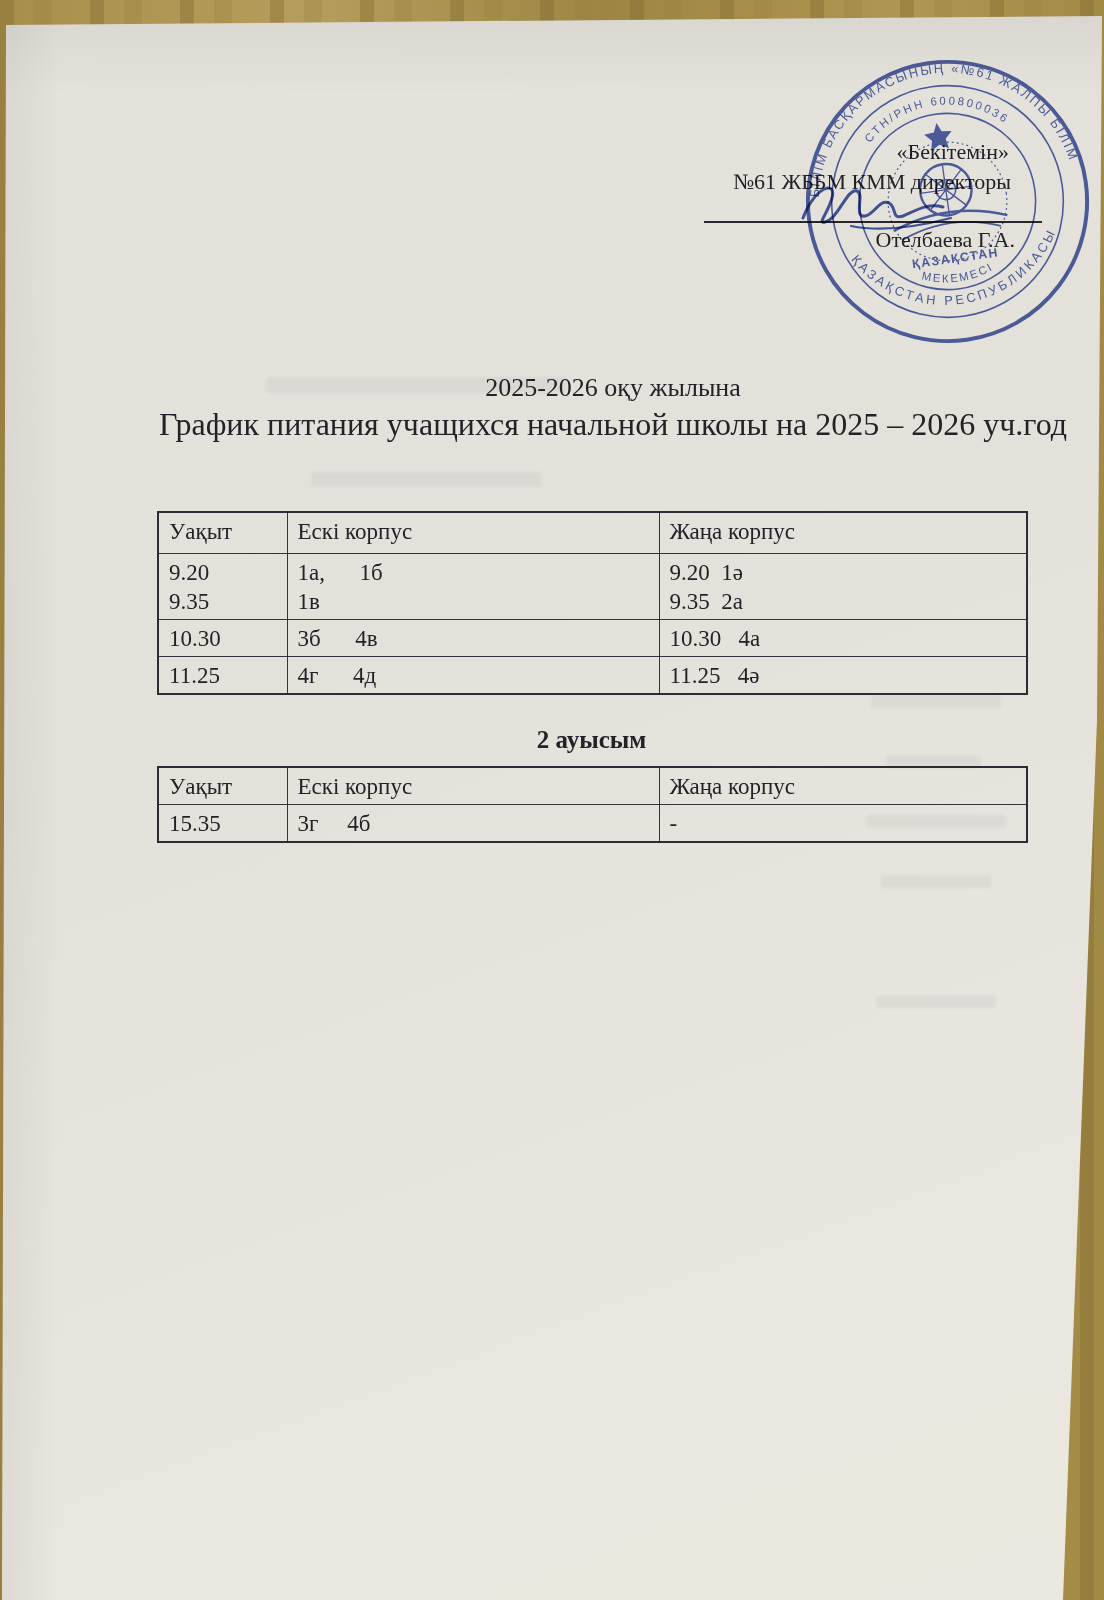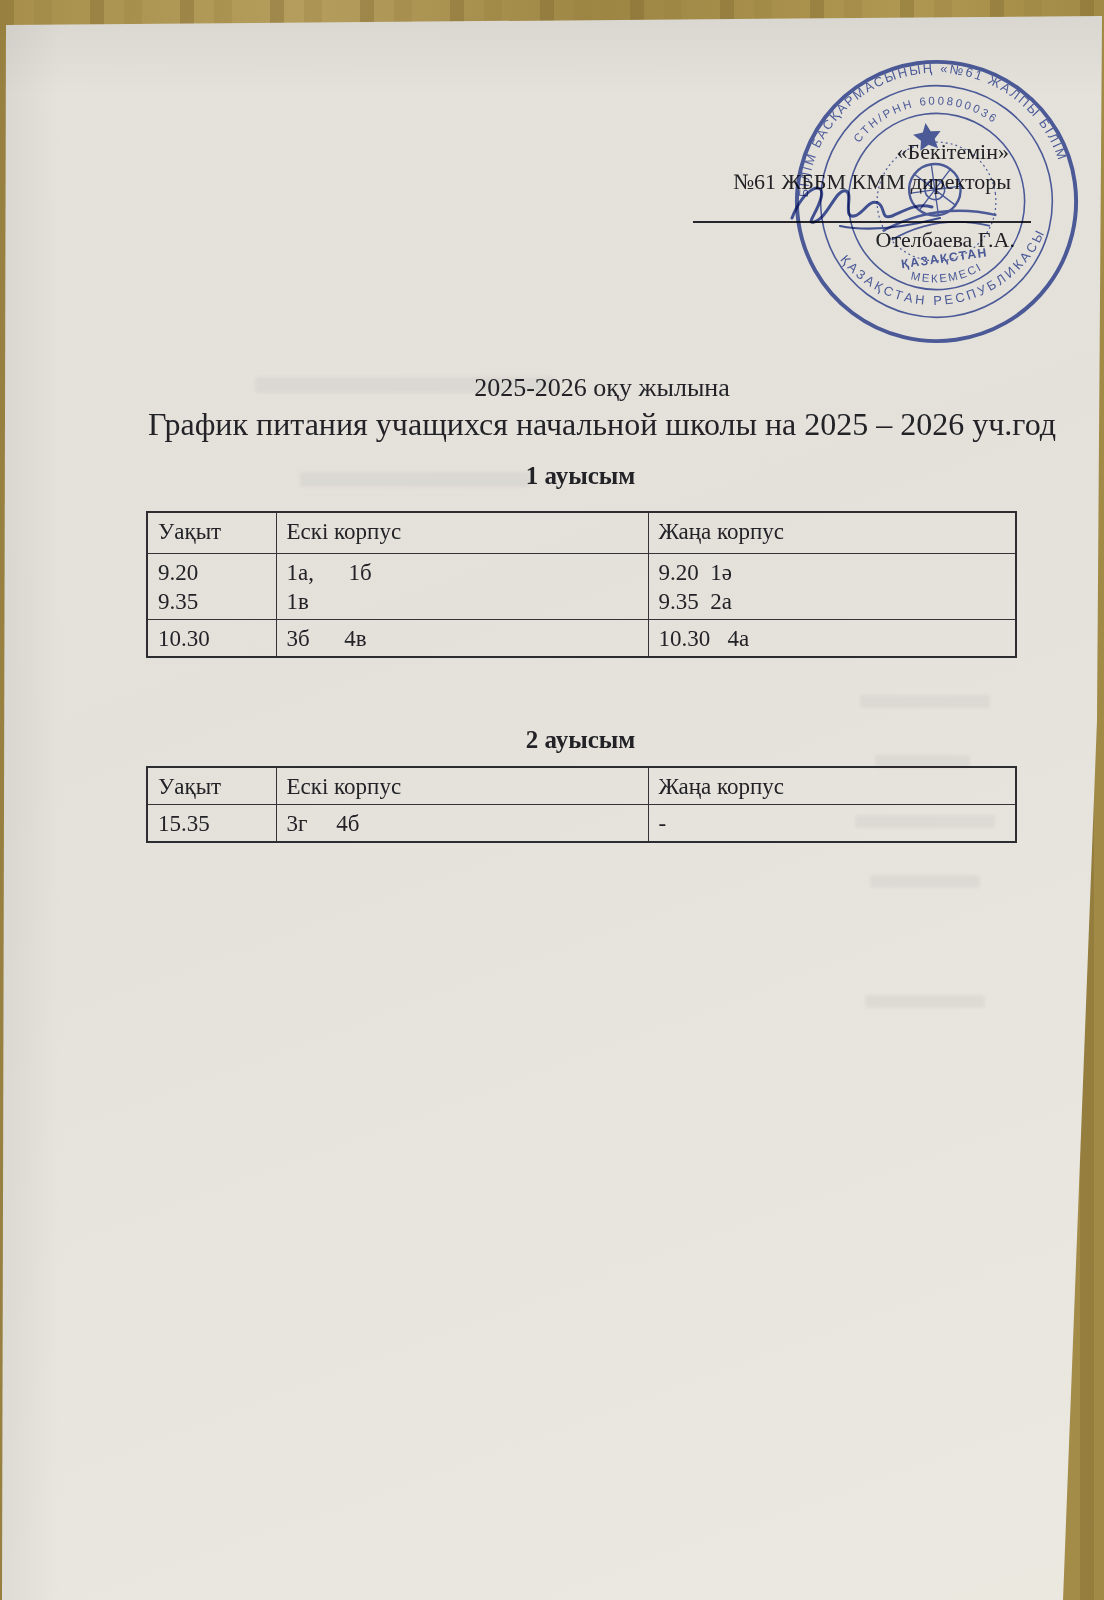--- a/index.html
+++ b/index.html
@@ -21,21 +21,21 @@
     position:absolute; inset:0;
     background:linear-gradient(160deg,#e5e2dc 0%,#e4e1db 40%,#e9e6df 78%,#ebe8e0 100%);
     clip-path:polygon(6px 25px, 1102px 16px, 1097px 720px, 1063px 1600px, 2px 1600px);
   }
   .paper-shade {
     position:absolute; inset:0; pointer-events:none;
     background:linear-gradient(90deg, rgba(0,0,0,.045) 0 10px, rgba(0,0,0,0) 60px),
                linear-gradient(0deg, rgba(0,0,0,0) 94%, rgba(0,0,0,.06) 100%);
     clip-path:polygon(6px 25px, 1102px 16px, 1097px 720px, 1063px 1600px, 2px 1600px);
   }
-  .content { position:absolute; inset:0; }
+  .content { position:absolute; inset:0;margin-left:11px; }
 
   
   .ghost { position:absolute; background:#4a4a55; opacity:.055; filter:blur(1.6px); border-radius:3px; }
 
   
   .t { position:absolute; white-space:pre; }
   .bekit    { top:139px; right:95px; font-size:22px; }
   .director { top:169px; right:93px; font-size:22px;text-align:center; }
   .sig-line { position:absolute; top:221px; left:693px; width:338px; border-top:2px solid #26262b; }
   .sig-name { top:227px; right:89px; font-size:22px; }
@@ -152,21 +152,20 @@
       <path d="M150,112 V164 M124,138 H176 M132,120 L168,156 M168,120 L132,156" stroke-width="1.4"></path>
       <path d="M92,172 Q150,150 208,172" stroke-width="2.4"></path>
       <path d="M100,182 Q150,162 200,182" stroke-width="1.8"></path>
     </g>
     <text x="150" y="212" text-anchor="middle" font-size="12.5" font-weight="bold" letter-spacing="1.5" fill="#3c50a5">ҚАЗАҚСТАН</text>
   </svg>
 
   <div class="title-line title-2">2025-2026 оқу жылына</div>
   <div class="title-line title-3">График питания учащихся начальной школы на 2025 – 2026 уч.год</div>
 
-  <div class="shift-heading sh-1">1 ауысым</div>
   <table class="sched tbl-1">
     <colgroup>
         <col class="c-time">
         <col class="c-old">
         <col class="c-new">
       </colgroup>
     <tbody>
         <tr class="hdr">
       <th>Уақыт</th>
       <th>Ескі корпус</th>
@@ -177,20 +176,25 @@
 9.35</td>
       <td>1а,      1б
 1в</td>
       <td>9.20  1ә
 9.35  2а</td>
     </tr>
     <tr class="r-1">
       <td>10.30</td>
       <td>3б      4в</td>
       <td>10.30   4а</td>
+    </tr>
+    <tr class="r-2">
+      <td>11.25</td>
+      <td>4г      4д</td>
+      <td>11.25   4ә</td>
     </tr>
   </tbody>
     </table>
 
   <div class="shift-heading sh-2">2 ауысым</div>
   <table class="sched tbl-2">
     <colgroup>
         <col class="c-time">
         <col class="c-old">
         <col class="c-new">

